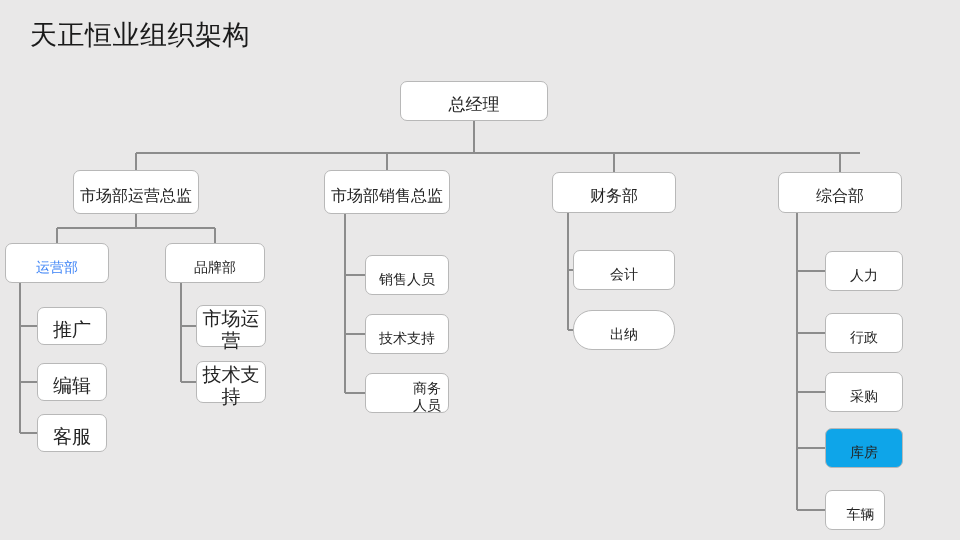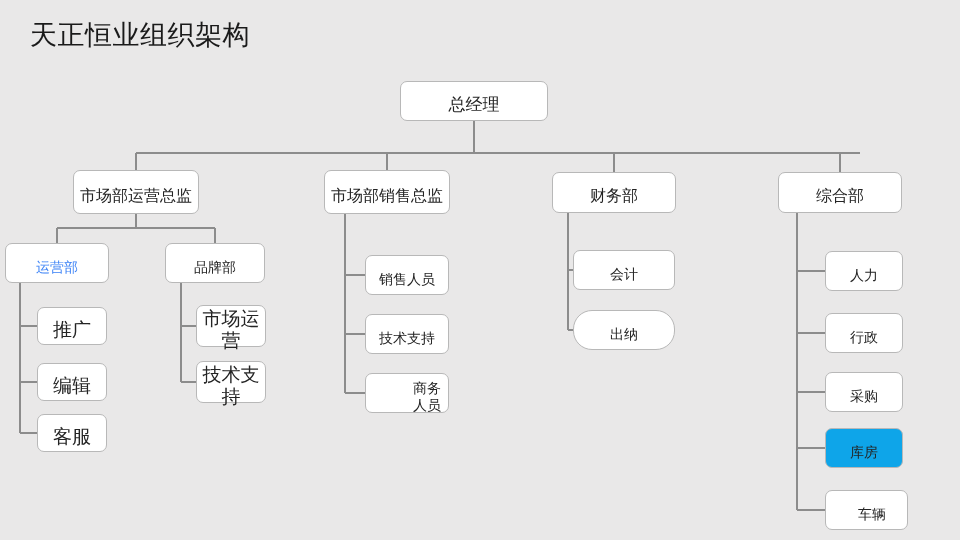--- a/index.html
+++ b/index.html
@@ -157,18 +157,18 @@
       </div>
       <div class="node lvl2" style="left: 825px; top: 313px; width: 78px; height: 40px; background: rgb(255, 255, 255); border-color: rgb(184, 184, 184); color: rgb(36, 36, 36);">
         <span>行政</span>
       </div>
       <div class="node lvl2" style="left: 825px; top: 372px; width: 78px; height: 40px; background: rgb(255, 255, 255); border-color: rgb(184, 184, 184); color: rgb(36, 36, 36);">
         <span>采购</span>
       </div>
       <div class="node lvl2" style="left: 825px; top: 428px; width: 78px; height: 40px; background: #0ea5e9; border-color: rgb(184, 184, 184); color: rgb(36, 36, 36);">
         <span>库房</span>
       </div>
-      <div class="node lvl2" style="left: 825px; top: 490px; width: 83px; height: 40px; background: rgb(255, 255, 255); border-color: rgb(184, 184, 184); color: rgb(36, 36, 36); padding-left: 11px;">
+      <div class="node lvl2" style="left: 825px; top: 490px; width: 60px; height: 40px; background: rgb(255, 255, 255); border-color: rgb(184, 184, 184); color: rgb(36, 36, 36); padding-left: 11px;">
         <span>车辆</span>
       </div>
     </div>
 
 </div>
 
 </body></html>

